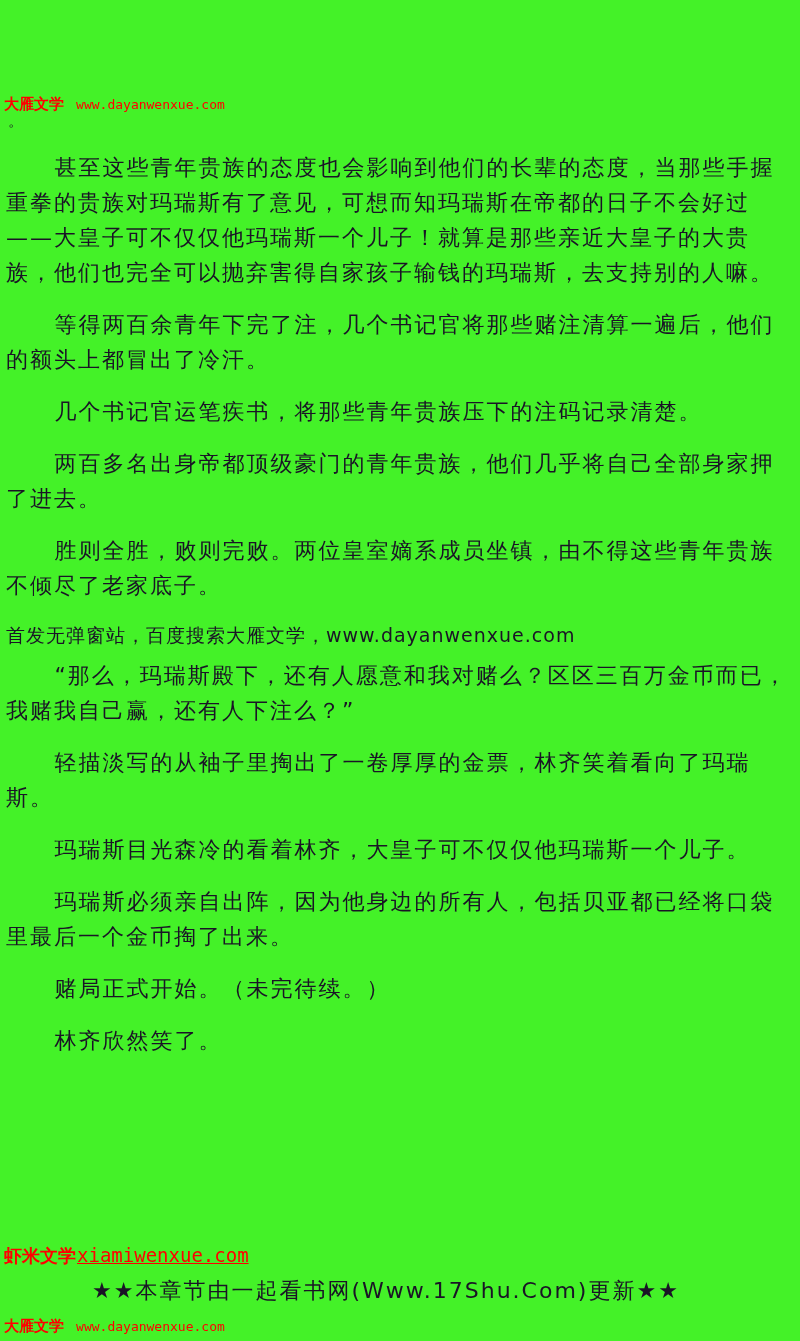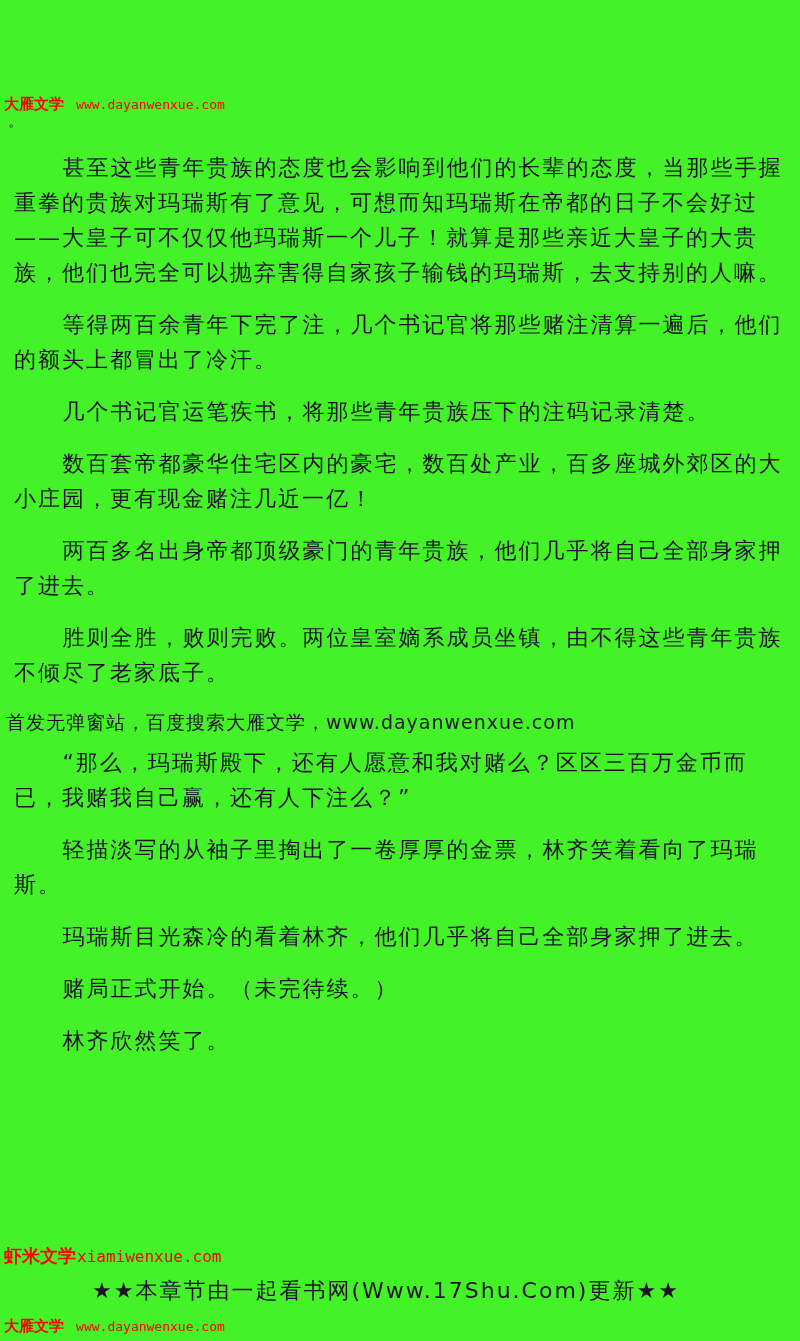--- a/index.html
+++ b/index.html
@@ -12,37 +12,37 @@
     font-family: "DejaVu Sans", sans-serif;
   }
   
   .watermark { color: var(--red, #ff0000); white-space: nowrap; }
   .watermark .site-name { font-weight: bold; font-size: 15px; }
   .watermark .site-url  { font-family: "DejaVu Sans Mono", monospace; font-size: 13px; margin-left: 7px; }
   .watermark-top    { position: absolute; top: 94px;  left: 4px; }
   .watermark-bottom { position: absolute; top: 1316px; left: 4px; }
   .watermark-bottom-left { position: absolute; top: 1244px; left: 4px; }
   .watermark-bottom-left .site-name { font-size: 18px; text-align: center; }
-  .watermark-bottom-left .site-url  { font-size: 16px; margin-left: 1px; }
+  .watermark-bottom-left .site-url  { font-size: 19px; margin-left: 1px; text-decoration: underline; }
 
   .stray-punct {
     position: absolute; top: 112px; left: 8px;
     color: var(--ink, #1a1426); font-size: 15px;
   }
 
   .content {
     position: absolute;
     top: 150px; left: 6px; right: 12px;
     color: var(--ink, #1a1426);
   }
   .para {
     font-size: 22px;
     line-height: 35px;
     text-indent: 2.2em;
-    margin: 0 0 17px 8px;
+    margin: 0 0 17px 0;
     letter-spacing: 2px;
   }
   .para.body-tight { margin-bottom: 0; }
   .para.ad {
     text-indent: 0;
     font-size: 19px;
     line-height: 30px;
     letter-spacing: 1px;
     margin: 0 0 8px 0;
   }
@@ -67,27 +67,27 @@
     <span class="site-url">www.dayanwenxue.com</span>
   </div>
 
   <div class="stray-punct">。</div>
 
   <div class="content">
     <div>
         <p class="para body">甚至这些青年贵族的态度也会影响到他们的长辈的态度，当那些手握重拳的贵族对玛瑞斯有了意见，可想而知玛瑞斯在帝都的日子不会好过——大皇子可不仅仅他玛瑞斯一个儿子！就算是那些亲近大皇子的大贵族，他们也完全可以抛弃害得自家孩子输钱的玛瑞斯，去支持别的人嘛。</p>
         <p class="para body">等得两百余青年下完了注，几个书记官将那些赌注清算一遍后，他们的额头上都冒出了冷汗。</p>
         <p class="para body">几个书记官运笔疾书，将那些青年贵族压下的注码记录清楚。</p>
-        <p class="para body">数百套帝都豪华住宅区内的豪宅，数百处产业，百多座城外郊区的大小庄园，更有现金赌注几近一亿！</p>
         <p class="para body">两百多名出身帝都顶级豪门的青年贵族，他们几乎将自己全部身家押了进去。</p>
         <p class="para body">胜则全胜，败则完败。两位皇室嫡系成员坐镇，由不得这些青年贵族不倾尽了老家底子。</p>
         <p class="para ad">首发无弹窗站，百度搜索大雁文学，www.dayanwenxue.com</p>
         <p class="para body">“那么，玛瑞斯殿下，还有人愿意和我对赌么？区区三百万金币而已，我赌我自己赢，还有人下注么？”</p>
         <p class="para body">轻描淡写的从袖子里掏出了一卷厚厚的金票，林齐笑着看向了玛瑞斯。</p>
-        <p class="para body">玛瑞斯目光森冷的看着林齐，他们几乎将自己全部身家押了进去。</p>
+        <p class="para body">玛瑞斯目光森冷的看着林齐，大皇子可不仅仅他玛瑞斯一个儿子。</p>
+        <p class="para body">玛瑞斯必须亲自出阵，因为他身边的所有人，包括贝亚都已经将口袋里最后一个金币掏了出来。</p>
         <p class="para body">赌局正式开始。（未完待续。）</p>
         <p class="para body">林齐欣然笑了。</p>
       </div>
   </div>
 
   <div class="watermark watermark-bottom-left">
     <span class="site-name">虾米文学</span><span class="site-url">xiamiwenxue.com</span>
   </div>
 
   <div class="update-note">★★本章节由一起看书网(Www.17Shu.Com)更新★★</div>

